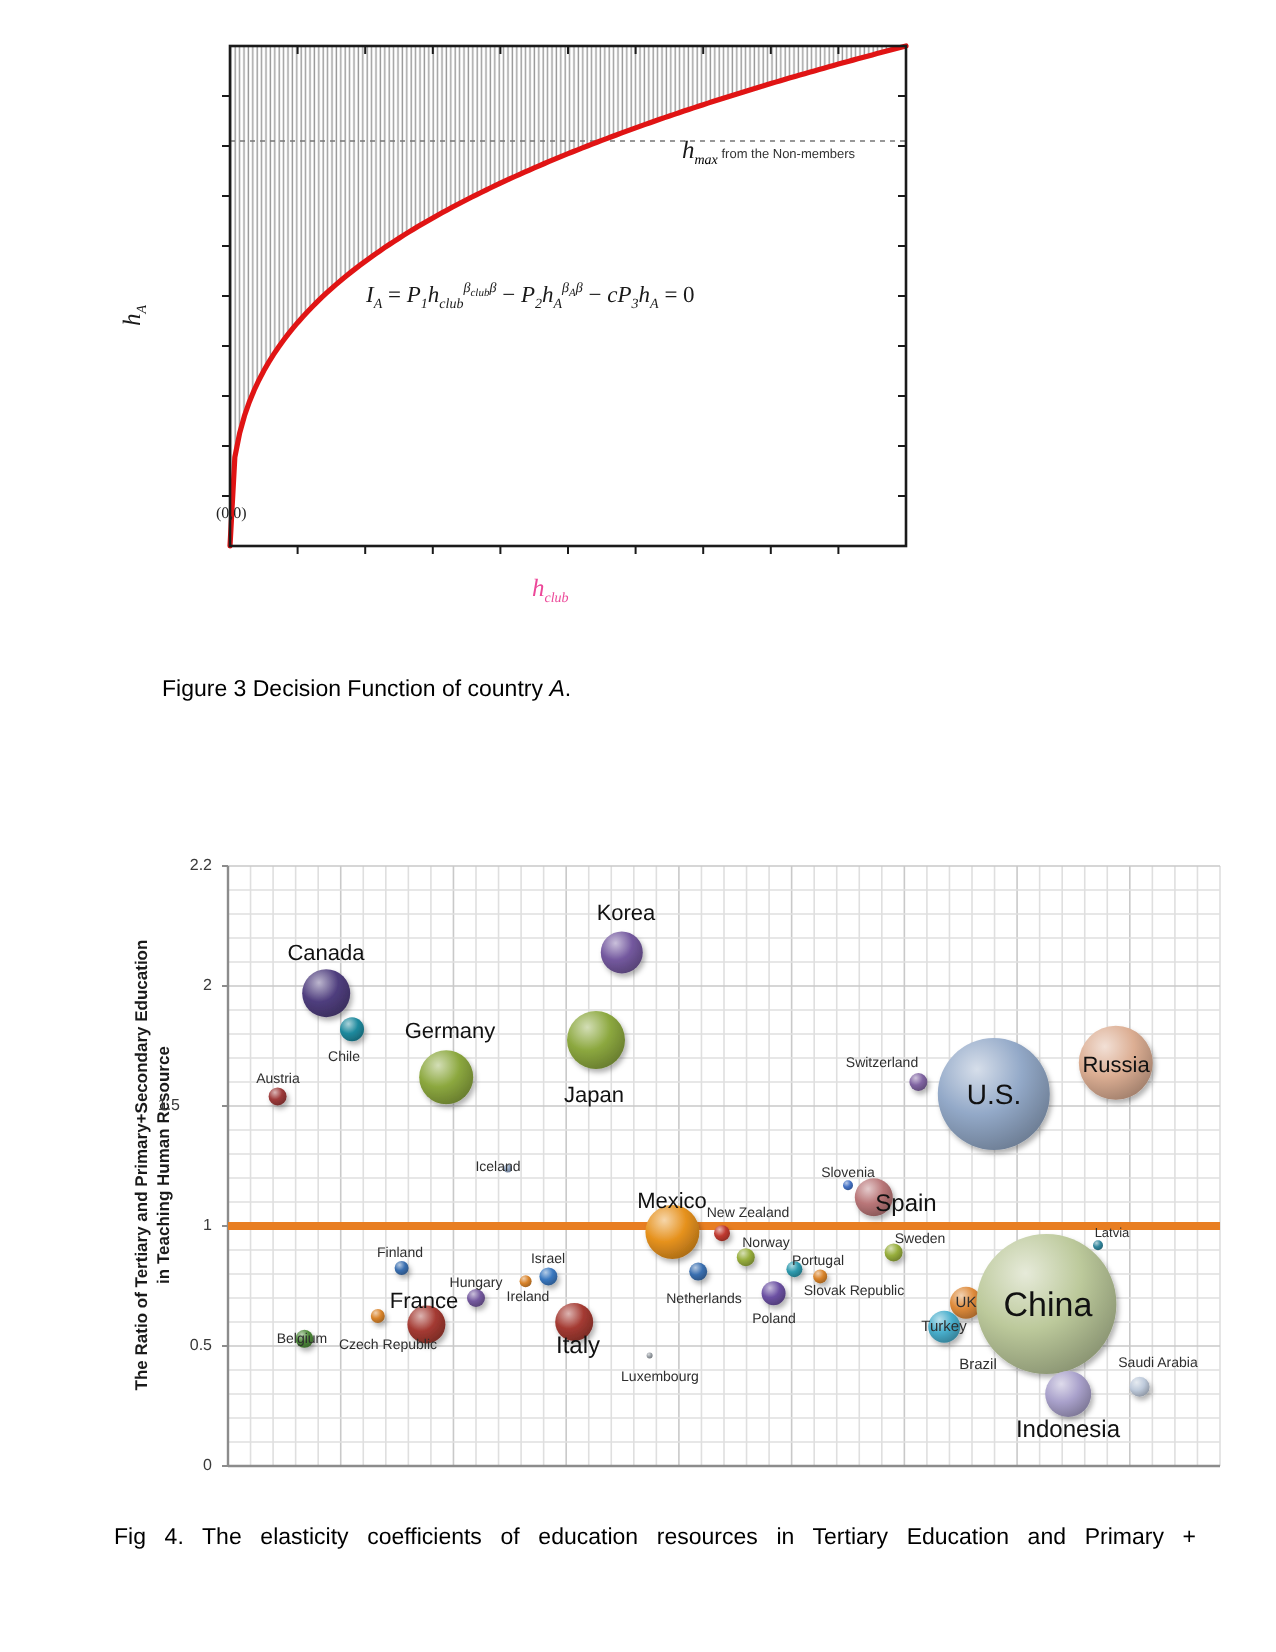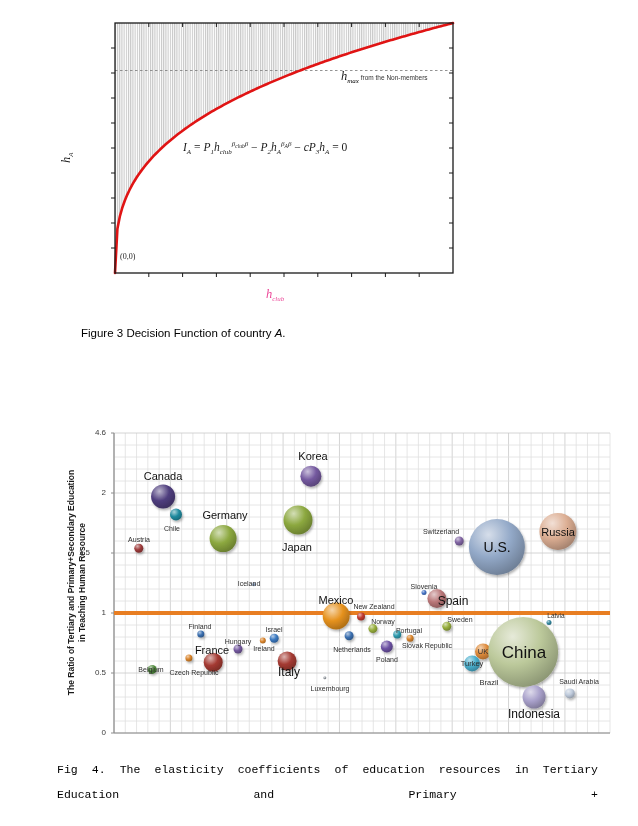--- a/index.html
+++ b/index.html
@@ -26,21 +26,21 @@
   .caption { font-size:11.5px; color:#000; }
   .caption .em { font-style:italic; }
 
   
   .fig4-ytitle {
     width:300px; text-align:center; transform:rotate(-90deg);
     font-size:8.5px; font-weight:bold; color:#1a1a1a; line-height:10.5px;
   }
   .ytick { position:absolute; width:26px; text-align:right; font-size:8px; color:#3a3a3a; }
   .cap-line1 { text-align:justify; text-align-last:justify; }
-  .cap-just { width:541px; font-size:11.5px; color:#000; line-height:25px;font-family:Liberation Mono, monospace; }
+  .cap-just { width:541px; font-size:11.5px; color:#000; line-height:25px; }
 </style>
 </head>
 <body>
 
 <div class="page">
 
   <div>
     <svg id="fig3-svg" class="abs" style="left:40px; top:5px;" width="430" height="305">
         <defs>
           <pattern id="hatch" width="2.2" height="4" patternUnits="userSpaceOnUse">
@@ -91,25 +91,25 @@
           <line x1="413" y1="43" x2="409" y2="43"></line>
         </g>
       </svg>
 
     <div class="abs fig3-ylab" style="left:52px; top:140px; width:30px;"><span class="serif eq-i">h</span><span class="msub">A</span></div>
 
     <div class="abs" style="left:341px; top:66px; white-space:nowrap;"><span class="serif eq-i" style="font-size:12.5px; color:#1a1a1a;">h</span><span class="msub">max</span><span class="hmax-rest"> from the Non-members</span></div>
 
     <div id="fig3-equation" class="abs" style="left:183px; top:140px;"><span class="eq-i">I</span><span class="eq-sub">A</span><span class="eq-n"> = </span><span class="eq-i">P</span><span class="eq-sub">1</span><span class="eq-i">h</span><span class="eq-sub">club</span><span class="eq-sup">β</span><span class="eq-supsub">club</span><span class="eq-sup">β</span><span class="eq-n"> − </span><span class="eq-i">P</span><span class="eq-sub">2</span><span class="eq-i">h</span><span class="eq-sub">A</span><span class="eq-sup">β</span><span class="eq-supsub">A</span><span class="eq-sup">β</span><span class="eq-n"> − </span><span class="eq-i">cP</span><span class="eq-sub">3</span><span class="eq-i">h</span><span class="eq-sub">A</span><span class="eq-n"> = 0</span></div>
 
-    <div class="abs origin-label" style="left:120px; top:252px;">(0,0)</div>
+    <div class="abs origin-label" style="left:108px; top:252px;">(0,0)</div>
 
     <div class="abs fig3-xlab serif" style="left:266px; top:287px; white-space:nowrap;"><span class="eq-i">h</span><span class="msub">club</span></div>
 
-    <p class="abs caption" style="left:57px; top:327px; margin:0;padding-left:24px;"><span>Figure 3 Decision Function of country </span><span class="em">A</span><span>.</span></p>
+    <p class="abs caption" style="left:57px; top:339px; margin:0;padding-left:24px;"><span>Figure 3 Decision Function of country </span><span class="em">A</span><span>.</span></p>
   </div>
 
   <div>
     <svg id="fig4-svg" class="abs" style="left:60px; top:420px;" width="578" height="335">
         <g>
           <line x1="54" y1="13" x2="54" y2="313" stroke="#c9c9c9" stroke-width="0.8"></line>
           <line x1="65.27272727272728" y1="13" x2="65.27272727272728" y2="313" stroke="#dfdfdf" stroke-width="0.8"></line>
           <line x1="76.54545454545455" y1="13" x2="76.54545454545455" y2="313" stroke="#dfdfdf" stroke-width="0.8"></line>
           <line x1="87.81818181818181" y1="13" x2="87.81818181818181" y2="313" stroke="#dfdfdf" stroke-width="0.8"></line>
           <line x1="99.0909090909091" y1="13" x2="99.0909090909091" y2="313" stroke="#dfdfdf" stroke-width="0.8"></line>
@@ -452,21 +452,21 @@
       <div>The Ratio of  Tertiary  and Primary+Secondary Education</div>
       <div>in Teaching Human Resource</div>
     </div>
 
     <div id="fig4-yticks">
         <div class="ytick" style="left: 80px; top: 728px;">0</div>
         <div class="ytick" style="left: 80px; top: 668px;">0.5</div>
         <div class="ytick" style="left: 80px; top: 608px;">1</div>
         <div class="ytick" style="left: 64px; top: 548px; text-align: right;">1.5</div>
         <div class="ytick" style="left: 80px; top: 488px;">2</div>
-        <div class="ytick" style="left: 80px; top: 428px;">4.6</div>
+        <div class="ytick" style="left: 80px; top: 428px;">2.2</div>
       </div>
 
     <div class="abs cap-just" style="left:57px; top:757px;">
       <div class="cap-line1">Fig 4. The elasticity coefficients of education resources in Tertiary Education and Primary +</div>
     </div>
   </div>
 
 </div>
 
 </body></html>

